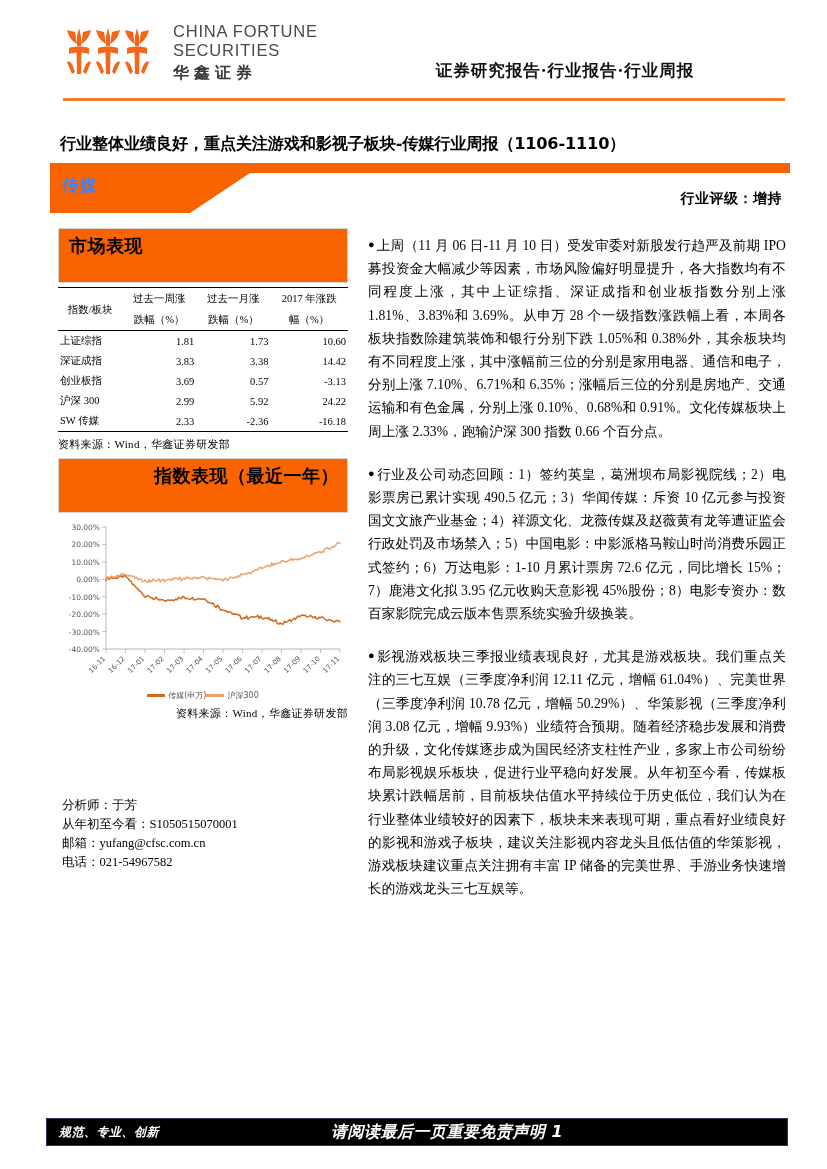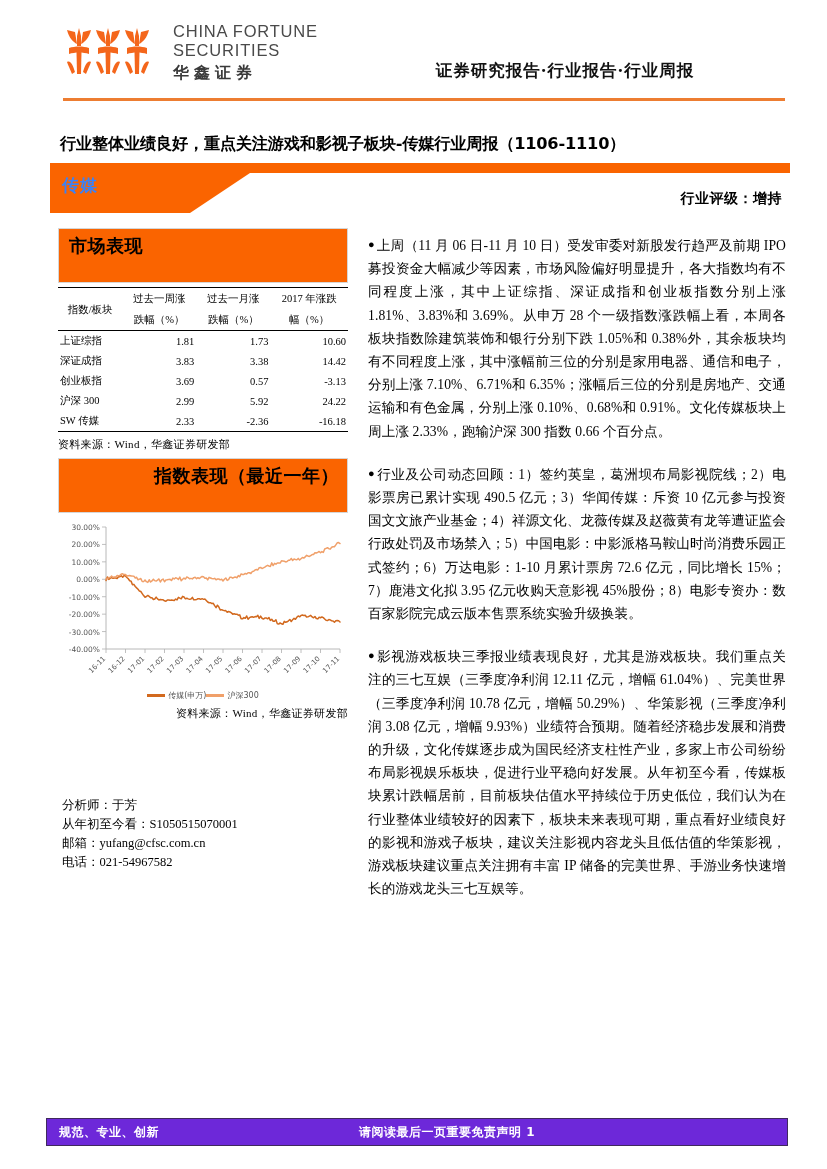--- a/index.html
+++ b/index.html
@@ -91,27 +91,27 @@
   
   .right-col { position:absolute; left:368px; top:233px; width:418px; }
   .para { font-family:"Liberation Serif","DejaVu Serif",serif;
           font-size:13.6px; line-height:23.2px; text-align:justify;
           text-justify:inter-ideograph; margin-bottom:19px; letter-spacing:.1px; }
   .bullet { font-size:11px; vertical-align:2px; margin-right:2px; }
 
   
   .footer {
     position:absolute; left:46px; top:1118px; width:742px; height:28px;
-    background:#6d28d9; border:1.5px solid #40295e;
-    display:flex; align-items:center;
+    background:#000000; border:1.5px solid #40295e;
+    display:flex; align-items:center;font-style:italic;
   }
   .footer-left { font-family:"DejaVu Sans",sans-serif; font-weight:700; font-size:12px;
                  color:#ffffff; margin-left:12px; letter-spacing:.5px; }
   .footer-center { position:absolute; left:0; right:0; text-align:center;
-                   font-family:"DejaVu Sans",sans-serif; font-weight:700; font-size:12px;
+                   font-family:"DejaVu Sans",sans-serif; font-weight:700; font-size:16px;
                    color:#ffffff; letter-spacing:.5px; padding-left:60px; }
 </style>
 </head>
 <body>
 
 <div class="page">
 
   <div class="header">
 
     <div class="logo-wrap">

